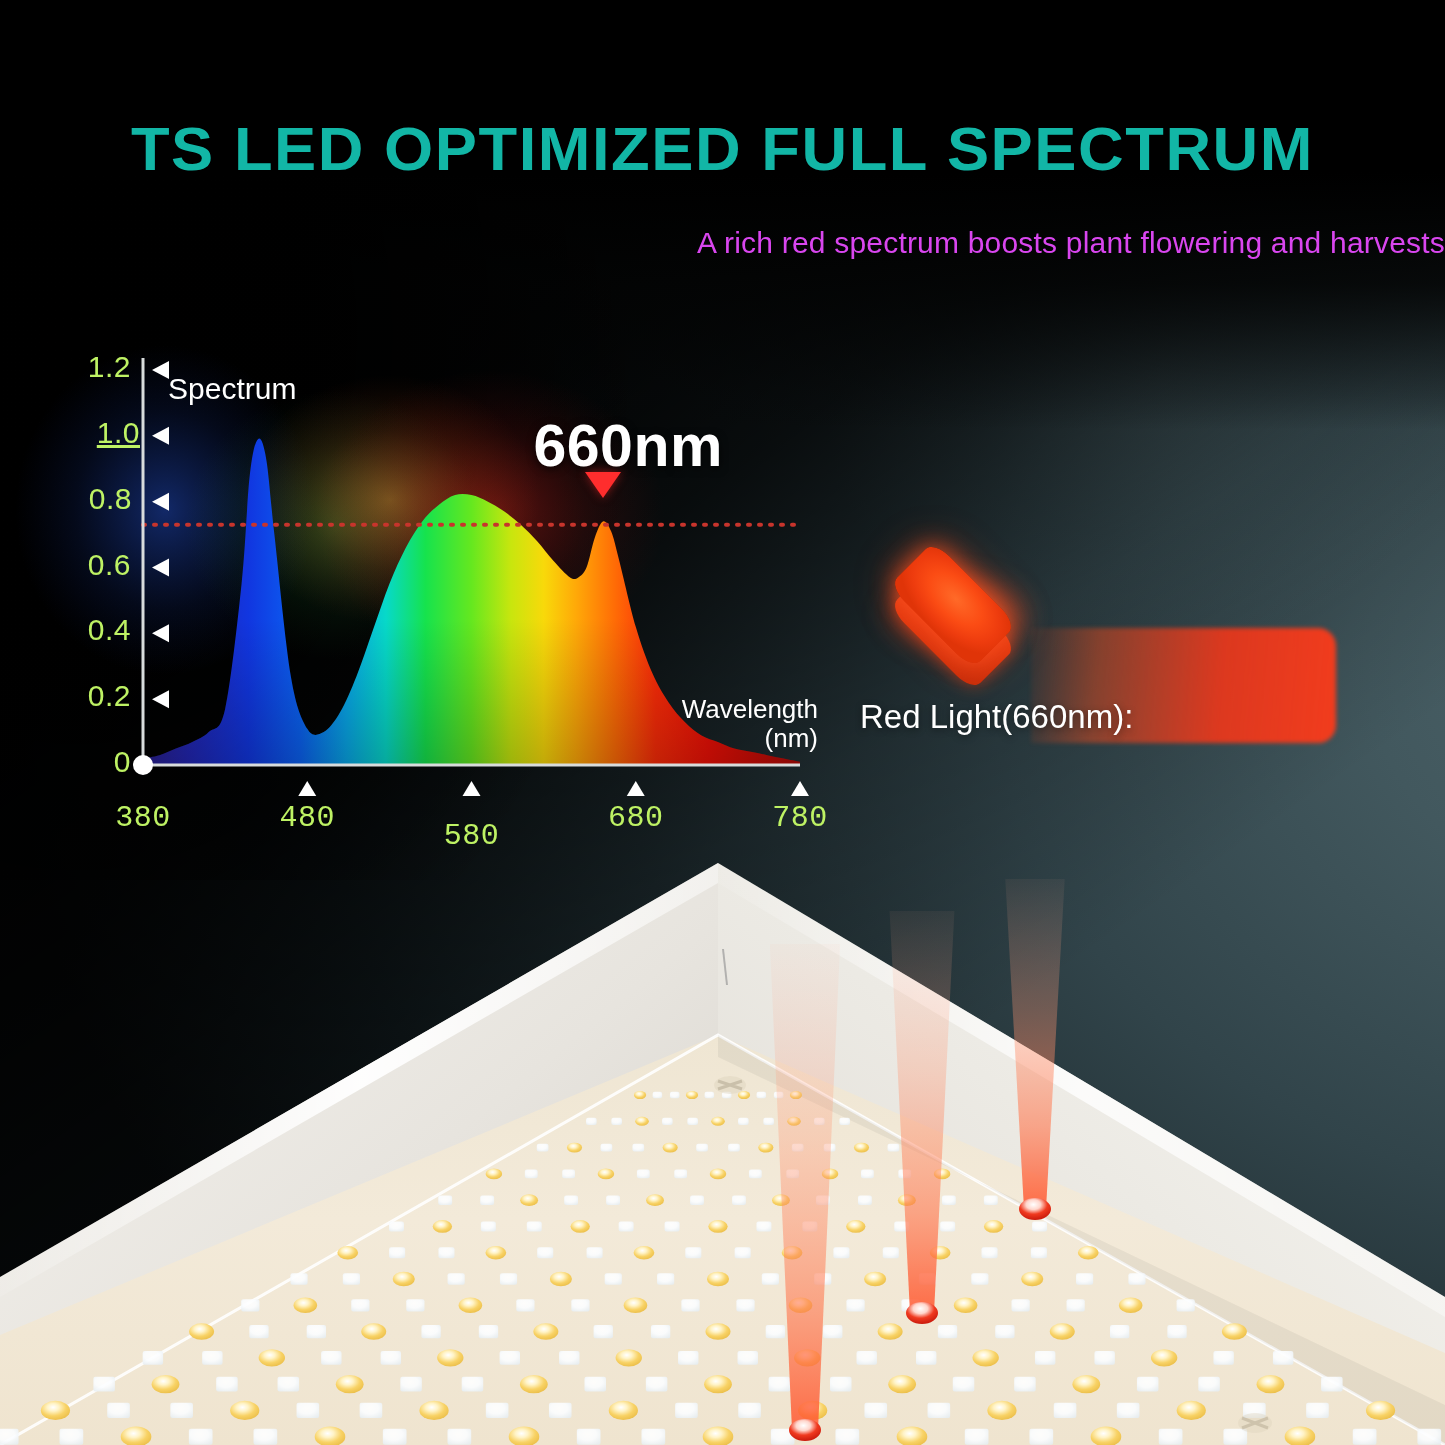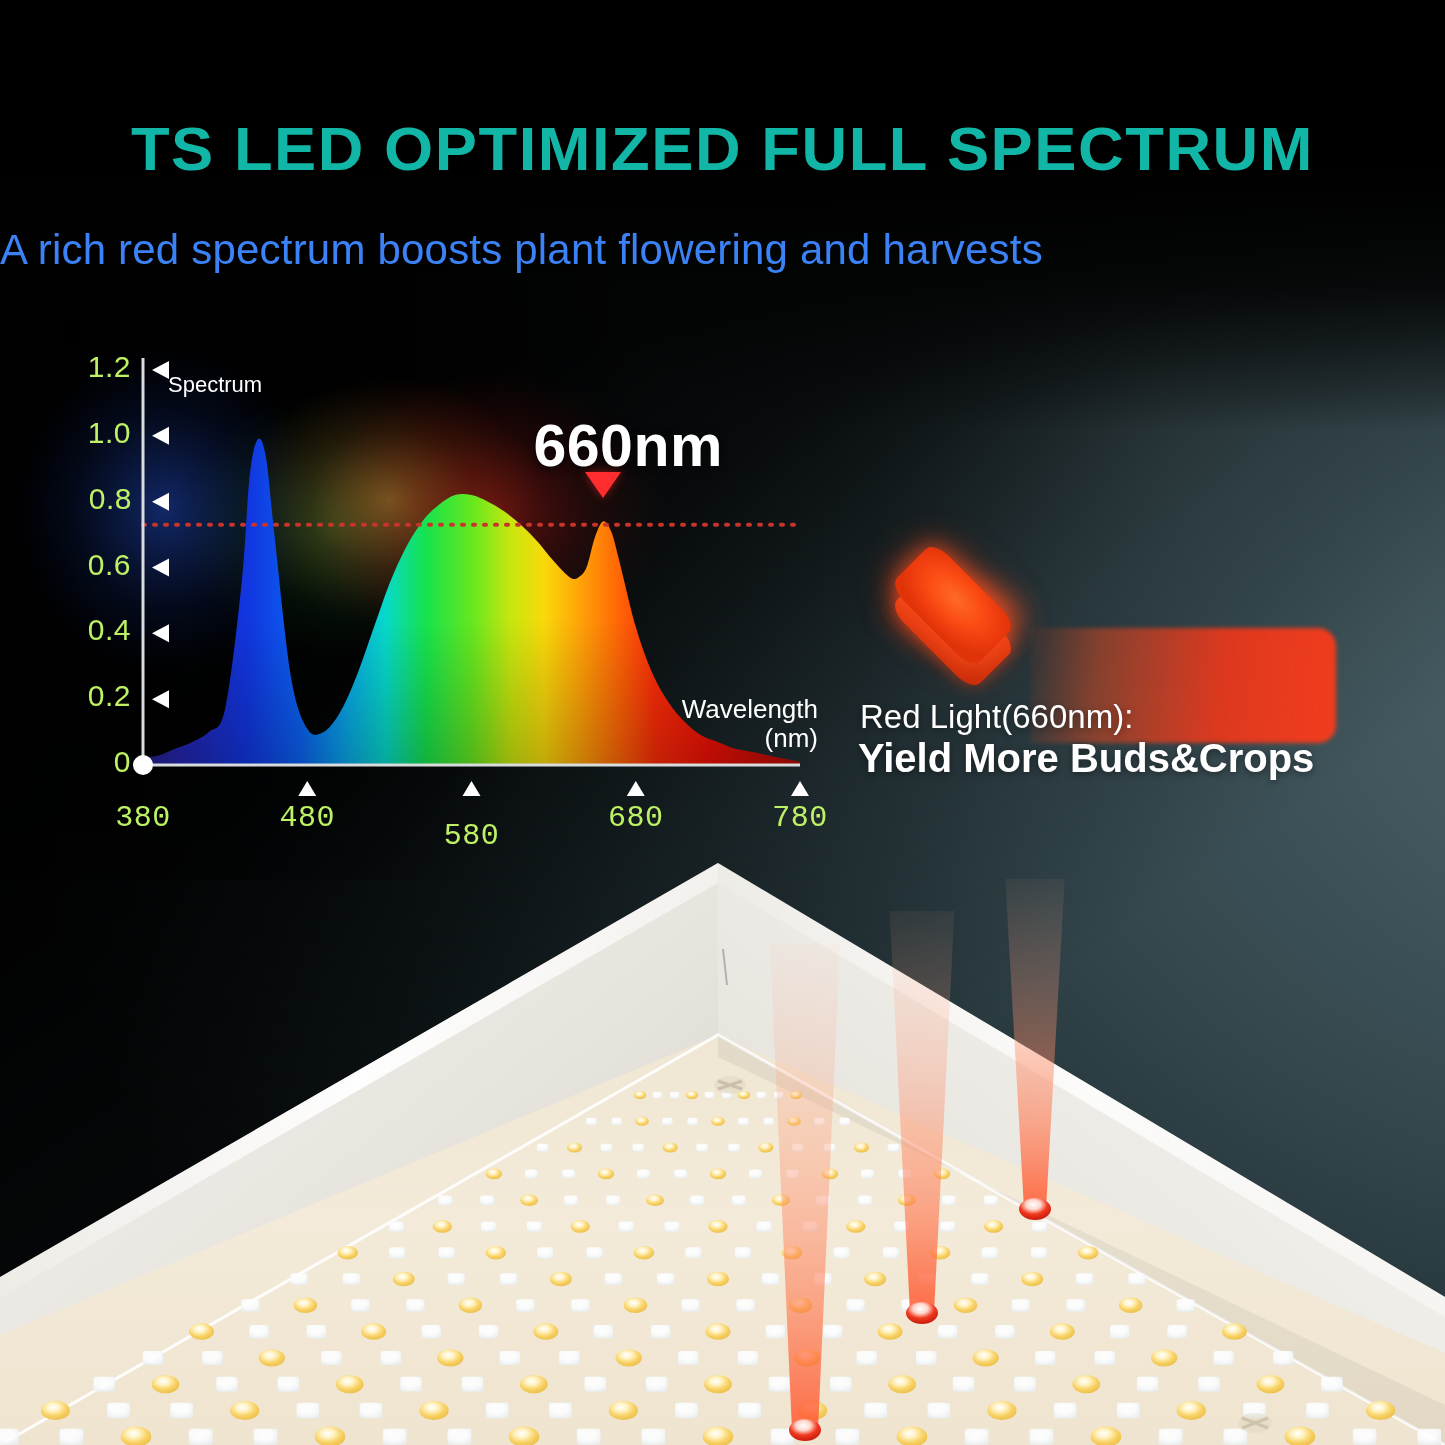--- a/index.html
+++ b/index.html
@@ -44,23 +44,23 @@
     text-align:center;
     color:#12b6a6;
     font-size:62px;
     font-weight:bold;
     letter-spacing:1.5px;
     white-space:nowrap;
     transform:scaleX(1.02);
   }
   .subtitle {
     position:absolute; left:0; top:226px; width:100%;
-    text-align:left;
-    color:#3b82f6;
-    font-size:42px;
+    text-align:right;
+    color:#d946ef;
+    font-size:30px;
     font-weight:400;
     letter-spacing:.2px;
     white-space:nowrap;
   }
 
   
   #chart {
     position:absolute; left:60px; top:350px;
     width:740px; height:480px;
   }
@@ -69,21 +69,21 @@
   .ylab, .xlab {
     position:absolute; color:#bef264; font-size:30px; font-weight:400;
     letter-spacing:.5px; white-space:nowrap;
   }
   .ylab { text-align:right; }
   .xlab { text-align:center;font-family:Liberation Mono, monospace; }
 
   .axis-name {
     position:absolute; color:#ffffff; font-weight:400; white-space:nowrap;
   }
-  .spectrum-cap { font-size:22px; left:108px; top:22px; }
+  .spectrum-cap { font-size:30px; left:108px; top:22px; }
   .wl-cap  { font-size:26px; right:-18px; top:345px; text-align:right; line-height:1.12; }
 
   .peak-label {
     position:absolute; left:400px; top:62px; width:240px; text-align:right;
     color:#ffffff; font-size:59px; font-weight:bold; letter-spacing:.5px;
     text-shadow:0 2px 9px rgba(0,0,0,.75);
   }
   .peak-arrow {
     position:absolute; left:508px; top:122px;
     width:0; height:0;
@@ -246,41 +246,40 @@
 
     <div class="peak-label" style="left: 422.9px;">660nm</div>
     <div class="peak-arrow" style="left: 524.9px;"></div>
 
     <div id="yLabels">
         <div class="ylab" style="left: 0px; width: 71px; top: 395px;">0</div>
         <div class="ylab" style="left: 0px; width: 71px; top: 329.167px;">0.2</div>
         <div class="ylab" style="left: 0px; width: 71px; top: 263.333px;">0.4</div>
         <div class="ylab" style="left: 0px; width: 71px; top: 197.5px;">0.6</div>
         <div class="ylab" style="left: 1px; width: 71px; top: 131.667px;">0.8</div>
-        <div class="ylab" style="left: 0px; width: 71px; top: 65.8333px;">1.0</div>
+        <div class="ylab" style="left: 9px; width: 71px; top: 65.8333px; text-decoration: underline;">1.0</div>
         <div class="ylab" style="left: 0px; width: 71px; top: 0px;">1.2</div>
       </div>
     <div id="xLabels">
         <div class="xlab" style="left: 23px; width: 120px; top: 451px;">380</div>
         <div class="xlab" style="left: 187.25px; width: 120px; top: 451px;">480</div>
         <div class="xlab" style="left: 351.5px; width: 120px; top: 469px;">580</div>
         <div class="xlab" style="left: 515.75px; width: 120px; top: 451px;">680</div>
         <div class="xlab" style="left: 680px; width: 120px; top: 451px;">780</div>
       </div>
   </div>
 
   <div id="callout">
     <div class="beam-panel"></div>
     <div class="chip-wrap">
       <div class="chip-glow"></div>
       <div class="chip-base"></div>
       <div class="chip-top"></div>
     </div>
     <div class="callout-line1">Red Light(660nm):</div>
-    <div class="callout-line2">Yield More Buds&amp;Crops</div>
   </div>
 
   <div id="product">
     <svg width="1445" height="600" viewBox="0 0 1445 600">
       <defs>
         <linearGradient id="frameL" x1="0" y1="0" x2="1" y2="1">
           <stop offset="0%" stop-color="#f7f5f1"></stop>
           <stop offset="55%" stop-color="#e7e4de"></stop>
           <stop offset="100%" stop-color="#d4d0c9"></stop>
         </linearGradient>

